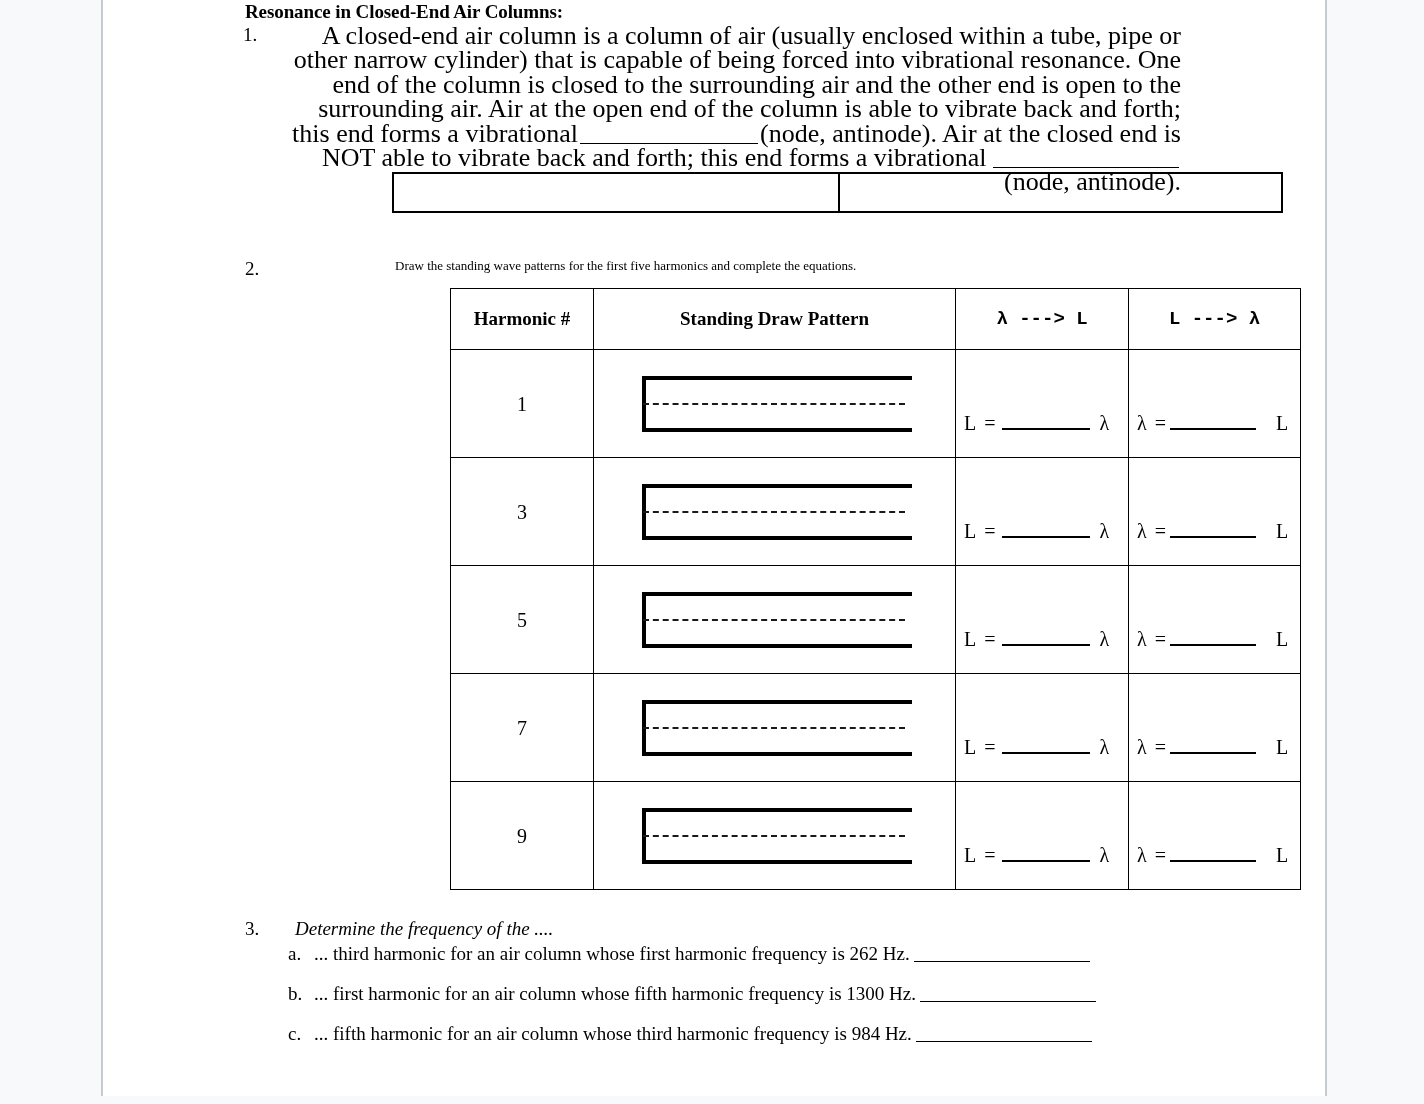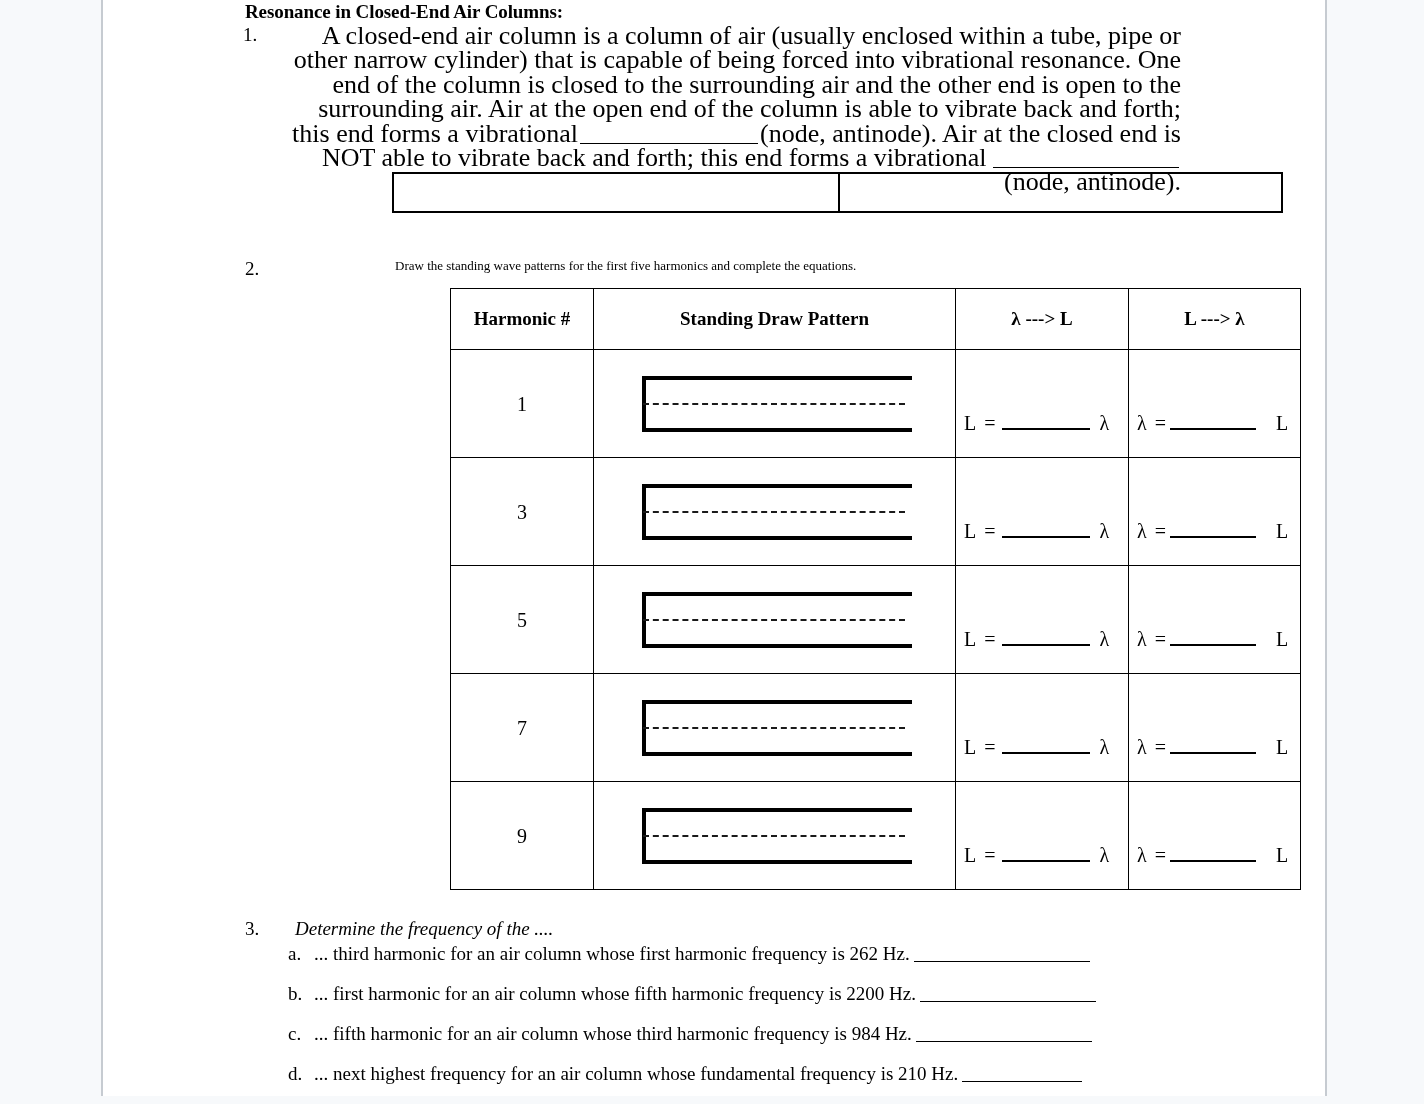--- a/index.html
+++ b/index.html
@@ -133,21 +133,21 @@
     height: 60px;
     font-size: 19px;
     font-weight: bold;
     text-align: center;
   }
   .col-harmonic { width: 143px; }
   .col-pattern  { width: 362px; }
   .col-lam-l    { width: 173px; }
   .col-l-lam    { width: 172px; }
 
-  .hdr-arrow { letter-spacing: 0px; }
+  .hdr-arrow { letter-spacing: 0px; font-family: Liberation Mono, monospace; }
 
   #harmonics-table tbody td { height: 107px; }
 
   .harm-num {
     font-size: 20px;
     text-align: center;
     line-height: 1;
     padding-bottom: 14px;
   }
 
@@ -428,19 +428,18 @@
             </td>
           </tr>
         </tbody>
     </table>
 
     <div class="qnum q3-num">3.</div>
     <div class="q3-body">Determine the frequency of the ....</div>
     <div class="q3-list" id="q3-list">
 
     <div class="q3-item"><span class="lbl">a.</span><span>... third harmonic for an air column whose first harmonic frequency is 262 Hz.</span><span class="blank-line w1"></span></div>
-        <div class="q3-item"><span class="lbl">b.</span><span>... first harmonic for an air column whose fifth harmonic frequency is 2200 Hz.</span><span class="blank-line w2"></span></div>
+        <div class="q3-item"><span class="lbl">b.</span><span>... first harmonic for an air column whose fifth harmonic frequency is 1300 Hz.</span><span class="blank-line w2"></span></div>
         <div class="q3-item"><span class="lbl">c.</span><span>... fifth harmonic for an air column whose third harmonic frequency is 984 Hz.</span><span class="blank-line w3"></span></div>
-        <div class="q3-item"><span class="lbl">d.</span><span>... next highest frequency for an air column whose fundamental frequency is 210 Hz.</span><span class="blank-line w4"></span></div>
       </div>
 
   </div>
 </div>
 
 </body></html>

